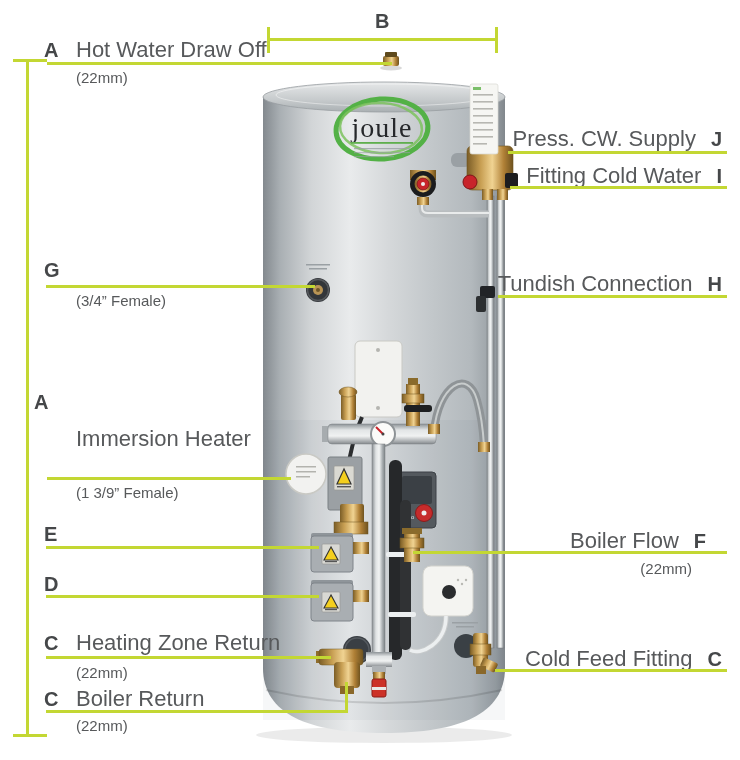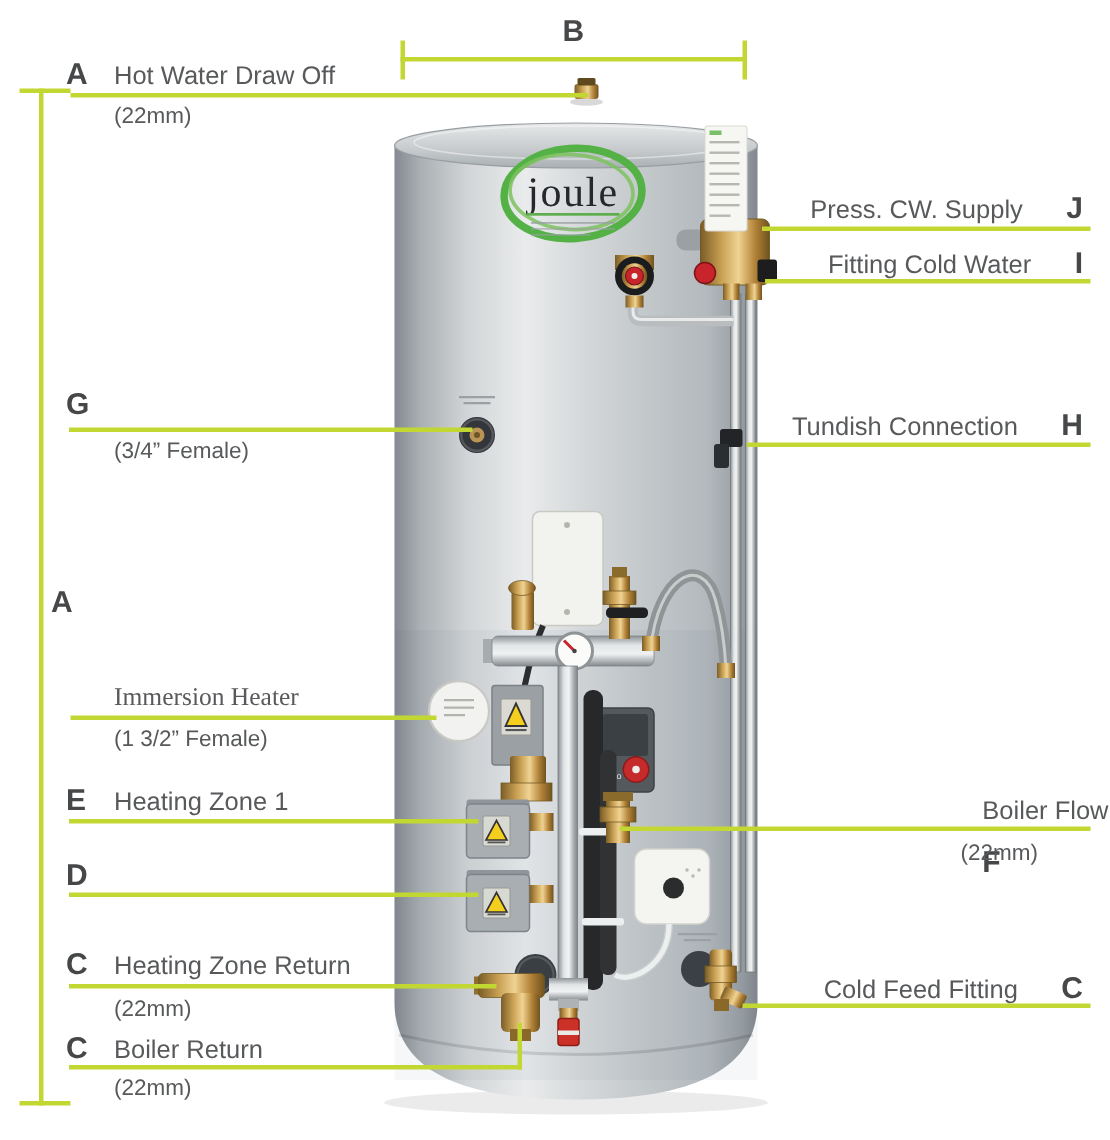--- a/index.html
+++ b/index.html
@@ -1,25 +1,25 @@
 <!DOCTYPE html>
 <html><head>
 <meta charset="utf-8">
 <style>
   html,body{margin:0;padding:0;background:#ffffff;}
   .stage{position:relative;width:740px;height:760px;background:#ffffff;overflow:hidden;
          font-family:"Liberation Sans",sans-serif;}
   .cyl{position:absolute;left:0;top:0;}
   .ln{position:absolute;background:#c3d733;}
-  .ttl{font-size:17px;color:#57595b;white-space:nowrap;line-height:20px;}
+  .ttl{font-size:22px;color:#57595b;white-space:nowrap;line-height:20px;}
   .ltr{font-size:20px;font-weight:700;color:#454749;line-height:20px;}
   .sub{position:absolute;font-size:15px;color:#57595b;white-space:nowrap;line-height:19px;}
   .lrow{position:absolute;display:flex;align-items:baseline;}
   .lrow .ltr{width:32px;flex:none;}
-  .rrow{position:absolute;display:flex;align-items:baseline;gap:14px;}
+  .rrow{position:absolute;display:flex;align-items:baseline;}
   .rrow .ltr{margin-left:15px;}
   .dimletter{position:absolute;font-size:20px;font-weight:700;color:#454749;}
 </style>
 </head>
 <body>
 
 <div class="stage">
 
   <svg class="cyl" width="740" height="760" viewBox="0 0 740 760">
     <defs>
@@ -277,29 +277,28 @@
   </div>
   <div class="ln" style="left:47px;top:62px;width:345px;height:3px;"></div>
   <div class="sub" style="left:76px;top:68px;">(22mm)</div>
 
   <div class="lrow" style="left:44px;top:260px;">
     <span class="ltr">G</span>
   </div>
   <div class="ln" style="left:46px;top:285px;width:269px;height:3px;"></div>
   <div class="sub" style="left:76px;top:291px;">(3/4” Female)</div>
 
-  <div class="lrow" style="left:76px;top:455px;font-family:Liberation Serif, serif;">
+  <div class="lrow" style="left:76px;top:429px;">
     <span class="ttl">Immersion Heater</span>
   </div>
   <div class="ln" style="left:47px;top:477px;width:244px;height:3px;"></div>
-  <div class="sub" style="left:76px;top:483px;">(1 3/2” Female)</div>
+  <div class="sub" style="left:76px;top:483px;">(1 3/9” Female)</div>
 
   <div class="lrow" style="left:44px;top:524px;">
     <span class="ltr">E</span>
-    <span class="ttl">Heating Zone 1</span>
   </div>
   <div class="ln" style="left:46px;top:546px;width:273px;height:3px;"></div>
 
   <div class="lrow" style="left:44px;top:574px;">
     <span class="ltr">D</span>
   </div>
   <div class="ln" style="left:46px;top:595px;width:273px;height:3px;"></div>
 
   <div class="lrow" style="left:44px;top:633px;">
     <span class="ltr">C</span>
@@ -327,21 +326,21 @@
     <span class="ltr">I</span>
   </div>
   <div class="ln" style="left:510px;top:186px;width:217px;height:3px;"></div>
 
   <div class="rrow" style="right:18px;top:274px;text-align:center;">
     <span class="ttl">Tundish Connection</span>
     <span class="ltr">H</span>
   </div>
   <div class="ln" style="left:498px;top:295px;width:229px;height:3px;"></div>
 
-  <div class="rrow" style="right:16px;top:531px;flex-direction:column;">
+  <div class="rrow" style="right:34px;top:531px;">
     <span class="ttl">Boiler Flow</span>
     <span class="ltr">F</span>
   </div>
   <div class="ln" style="left:413px;top:551px;width:314px;height:3px;"></div>
   <div class="sub" style="right:48px;top:559px;">(22mm)</div>
 
   <div class="rrow" style="right:18px;top:649px;justify-content:space-between;">
     <span class="ttl">Cold Feed Fitting</span>
     <span class="ltr">C</span>
   </div>

